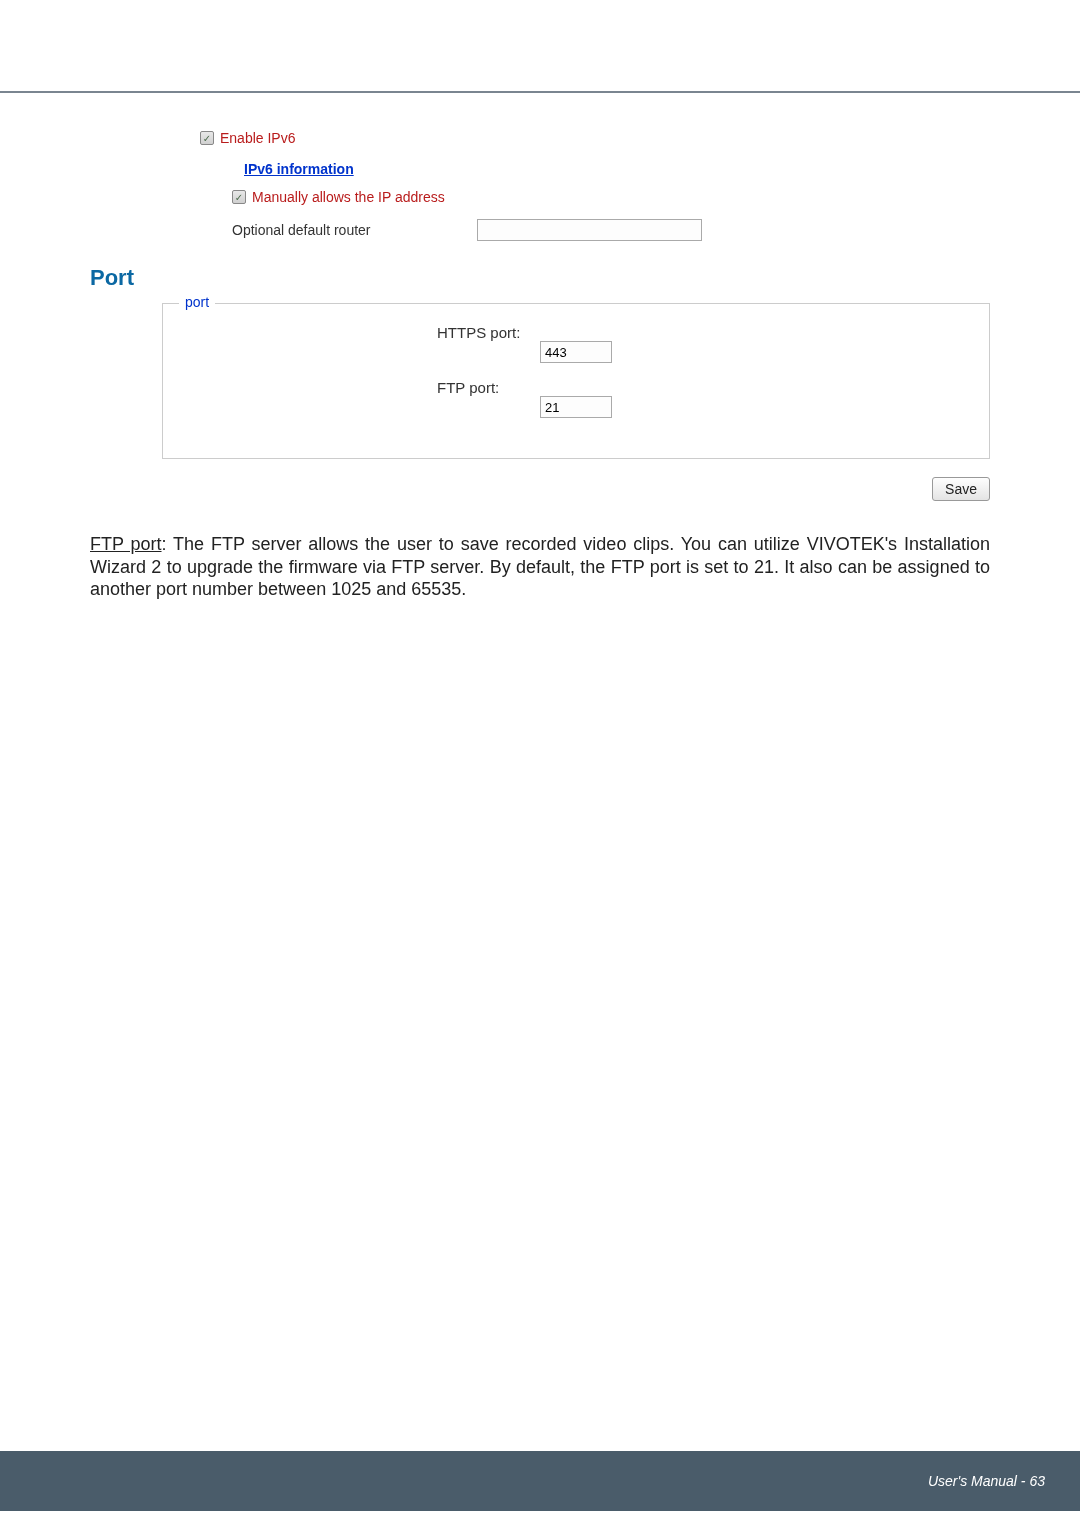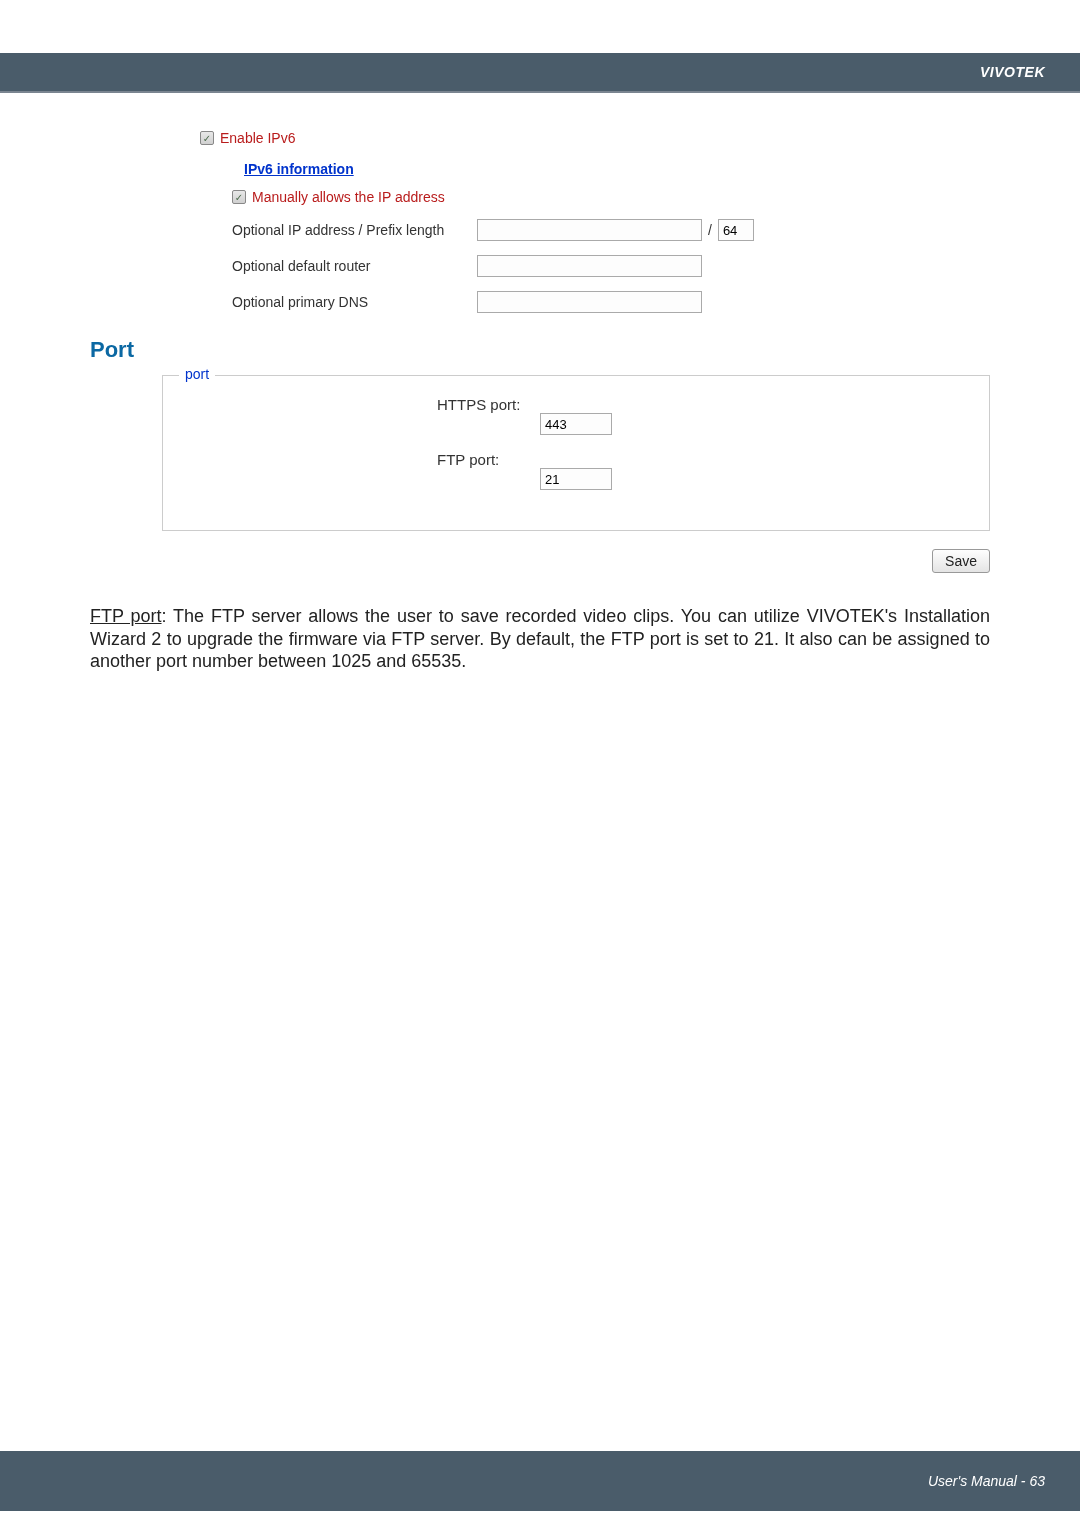--- a/index.html
+++ b/index.html
@@ -203,57 +203,44 @@
     .footer-text {
       color: #ffffff;
       font-size: 14px;
       font-style: italic;
     }
   </style>
 </head>
 <body>
 
 <div class="page">
-  <div class="header-band">
-    <span class="brand-text">VIVOTEK</span>
-  </div>
   <div class="header-underline"></div>
 
   <div class="content">
 
     <div class="ipv6-section">
       <div class="checkbox-row">
         <span class="checkbox">✓</span>
         <span class="checkbox-label">Enable IPv6</span>
       </div>
 
       <a class="link-underline">IPv6 information</a>
 
       <div class="indent-rows">
         <div class="checkbox-row">
           <span class="checkbox">✓</span>
           <span class="checkbox-label">Manually allows the IP address</span>
         </div>
 
-        <div class="form-row">
-          <span class="form-label">Optional IP address / Prefix length</span>
-          <input type="text" class="text-input" value="" style="">
-          <span class="slash">/</span>
-          <input type="text" class="text-input text-input-small" value="64" style="">
-        </div>
 
         <div class="form-row">
           <span class="form-label">Optional default router</span>
           <input type="text" class="text-input" value="" style="">
         </div>
 
-        <div class="form-row">
-          <span class="form-label">Optional primary DNS</span>
-          <input type="text" class="text-input" value="" style="">
-        </div>
       </div>
     </div>
 
     <div class="section-heading">Port</div>
 
     <div class="fieldset">
       <span class="fieldset-legend">port</span>
 
       <div class="port-row">
         <span class="port-label">HTTPS port:</span>

